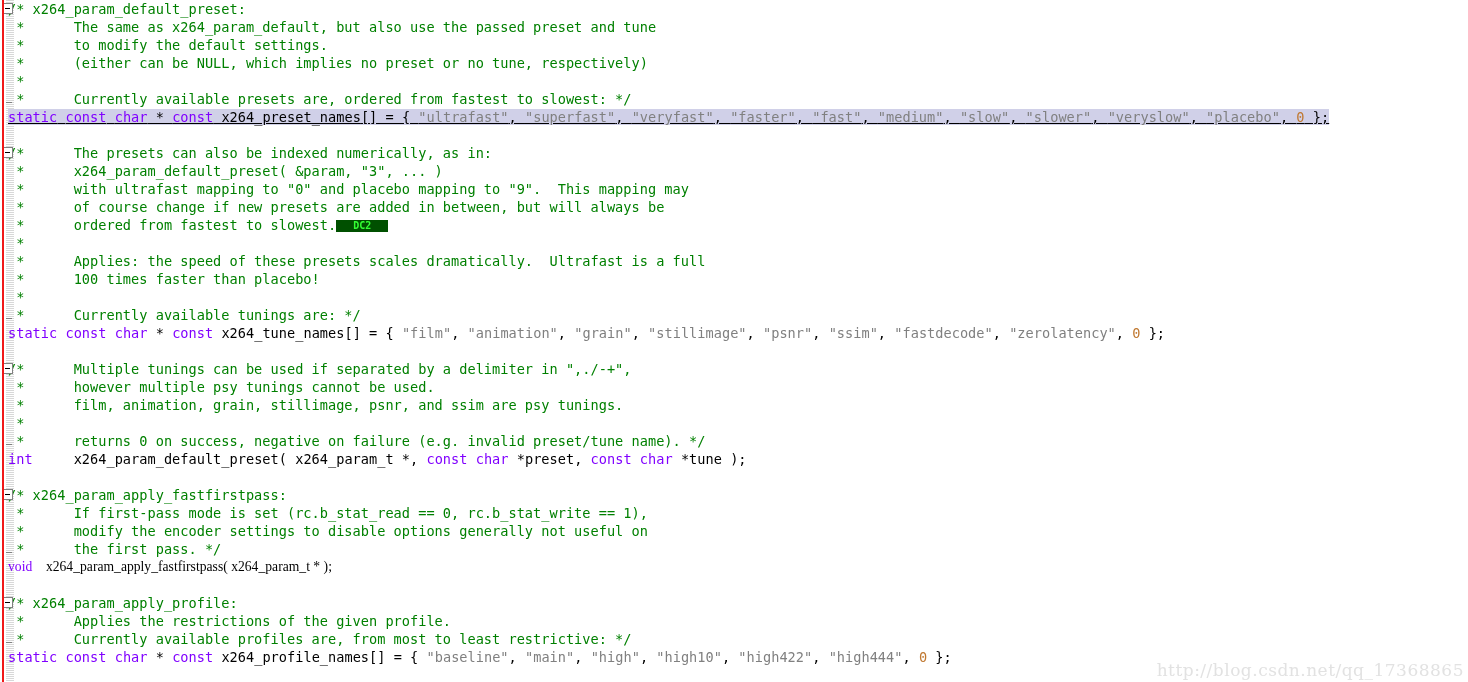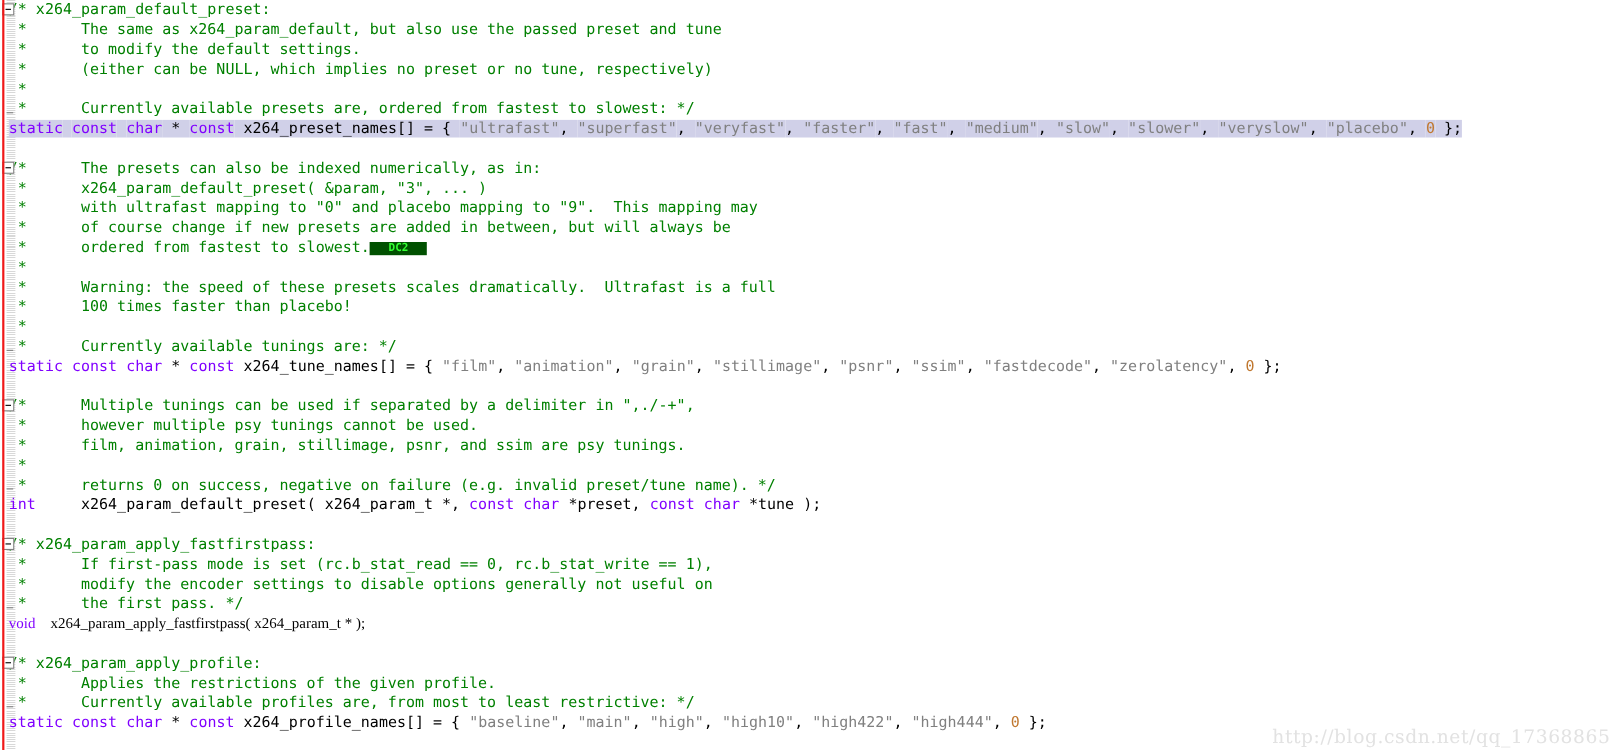--- a/index.html
+++ b/index.html
@@ -63,20 +63,21 @@
     padding-left: 0;
   }
   .line .txt {
     position: absolute;
     left: 8px;
     top: 0;
     white-space: pre;
   }
   .line.hl .txt {
     left: 8px;
+    text-decoration: underline;
   }
 
   
   .foldbox {
     position: absolute;
     left: 2px;
     top: 3px;
     width: 11px;
     height: 11px;
     border: 1px solid #808080;
@@ -162,21 +163,21 @@
       <div class="line" style="top: 0px;"><span class="txt"><span class="cmt"> *</span></span></div>
       <div class="line" style="top: 0px;"><span class="foldend"></span><span class="txt"><span class="cmt"> *      Currently available presets are, ordered from fastest to slowest: */</span></span></div>
       <div class="line hl" style="top: 0px;"><span class="txt"><span class="kw sel">static</span><span class="punct sel"> </span><span class="kw sel">const</span><span class="punct sel"> </span><span class="kw sel">char</span><span class="punct sel"> * </span><span class="kw sel">const</span><span class="id sel"> x264_preset_names</span><span class="punct sel">[] = { </span><span class="str sel">"ultrafast"</span><span class="punct sel">, </span><span class="str sel">"superfast"</span><span class="punct sel">, </span><span class="str sel">"veryfast"</span><span class="punct sel">, </span><span class="str sel">"faster"</span><span class="punct sel">, </span><span class="str sel">"fast"</span><span class="punct sel">, </span><span class="str sel">"medium"</span><span class="punct sel">, </span><span class="str sel">"slow"</span><span class="punct sel">, </span><span class="str sel">"slower"</span><span class="punct sel">, </span><span class="str sel">"veryslow"</span><span class="punct sel">, </span><span class="str sel">"placebo"</span><span class="punct sel">, </span><span class="num sel">0</span><span class="punct sel"> };</span></span></div>
       <div class="line" style="top: 0px;"><span class="txt"><span class="punct"></span></span></div>
       <div class="line" style="top: 0px;"><span class="foldbox"></span><span class="txt"><span class="cmt">/*      The presets can also be indexed numerically, as in:</span></span></div>
       <div class="line" style="top: 0px;"><span class="txt"><span class="cmt"> *      x264_param_default_preset( &amp;param, "3", ... )</span></span></div>
       <div class="line" style="top: 0px;"><span class="txt"><span class="cmt"> *      with ultrafast mapping to "0" and placebo mapping to "9".  This mapping may</span></span></div>
       <div class="line" style="top: 0px;"><span class="txt"><span class="cmt"> *      of course change if new presets are added in between, but will always be</span></span></div>
       <div class="line" style="top: 0px;"><span class="txt"><span class="cmt"> *      ordered from fastest to slowest.</span><span class="dc2">DC2</span></span></div>
       <div class="line" style="top: 0px;"><span class="txt"><span class="cmt"> *</span></span></div>
-      <div class="line" style="top: 0px;"><span class="txt"><span class="cmt"> *      Warning: the speed of these presets scales dramatically.  Ultrafast is a full</span></span></div>
+      <div class="line" style="top: 0px;"><span class="txt"><span class="cmt"> *      Applies: the speed of these presets scales dramatically.  Ultrafast is a full</span></span></div>
       <div class="line" style="top: 0px;"><span class="txt"><span class="cmt"> *      100 times faster than placebo!</span></span></div>
       <div class="line" style="top: 0px;"><span class="txt"><span class="cmt"> *</span></span></div>
       <div class="line" style="top: 0px;"><span class="foldend"></span><span class="txt"><span class="cmt"> *      Currently available tunings are: */</span></span></div>
       <div class="line" style="top: 0px;"><span class="txt"><span class="kw">static</span><span class="punct"> </span><span class="kw">const</span><span class="punct"> </span><span class="kw">char</span><span class="punct"> * </span><span class="kw">const</span><span class="id"> x264_tune_names</span><span class="punct">[] = { </span><span class="str">"film"</span><span class="punct">, </span><span class="str">"animation"</span><span class="punct">, </span><span class="str">"grain"</span><span class="punct">, </span><span class="str">"stillimage"</span><span class="punct">, </span><span class="str">"psnr"</span><span class="punct">, </span><span class="str">"ssim"</span><span class="punct">, </span><span class="str">"fastdecode"</span><span class="punct">, </span><span class="str">"zerolatency"</span><span class="punct">, </span><span class="num">0</span><span class="punct"> };</span></span></div>
       <div class="line" style="top: 0px;"><span class="txt"><span class="punct"></span></span></div>
       <div class="line" style="top: 0px;"><span class="foldbox"></span><span class="txt"><span class="cmt">/*      Multiple tunings can be used if separated by a delimiter in ",./-+",</span></span></div>
       <div class="line" style="top: 0px;"><span class="txt"><span class="cmt"> *      however multiple psy tunings cannot be used.</span></span></div>
       <div class="line" style="top: 0px; padding-left: 17px;"><span class="txt"><span class="cmt"> *      film, animation, grain, stillimage, psnr, and ssim are psy tunings.</span></span></div>
       <div class="line" style="top: 0px;"><span class="txt"><span class="cmt"> *</span></span></div>
       <div class="line" style="top: 0px;"><span class="foldend"></span><span class="txt"><span class="cmt"> *      returns 0 on success, negative on failure (e.g. invalid preset/tune name). */</span></span></div>

